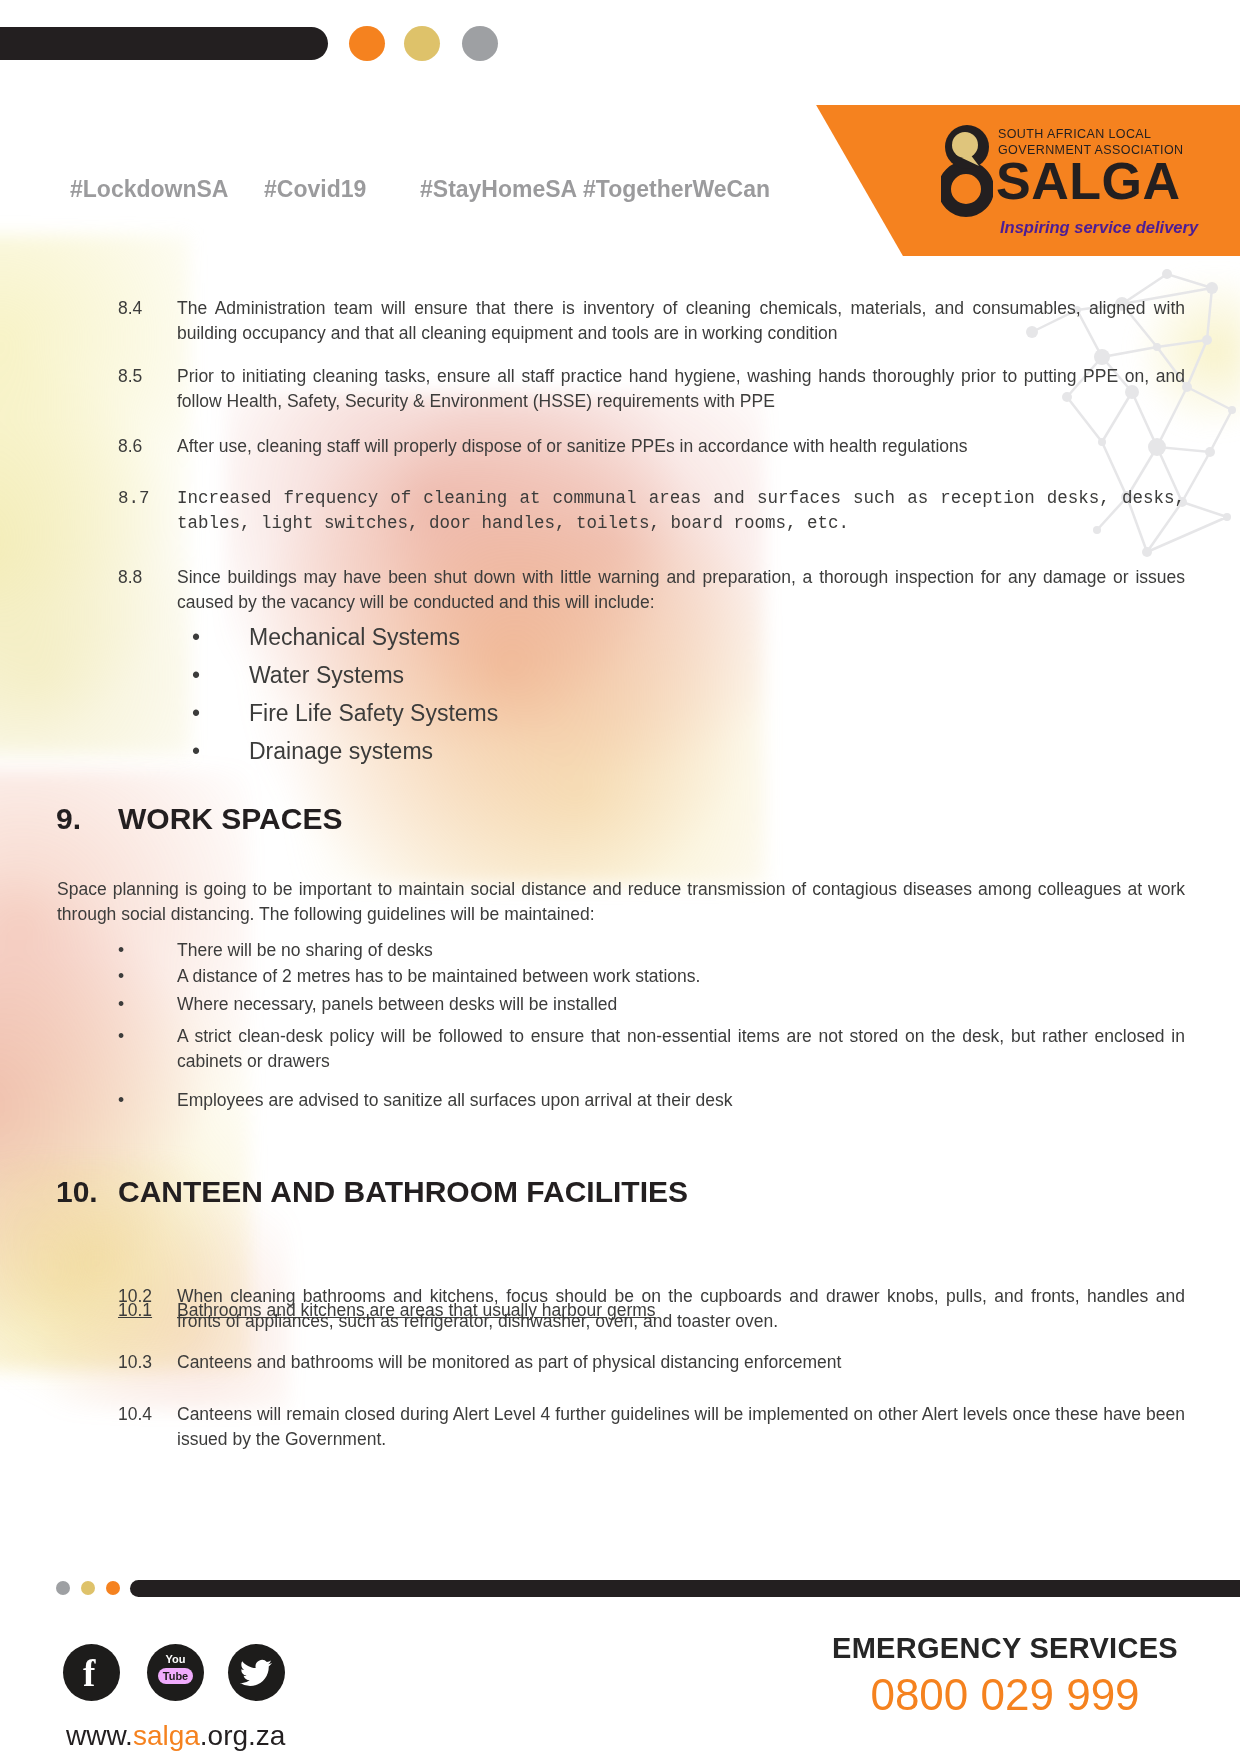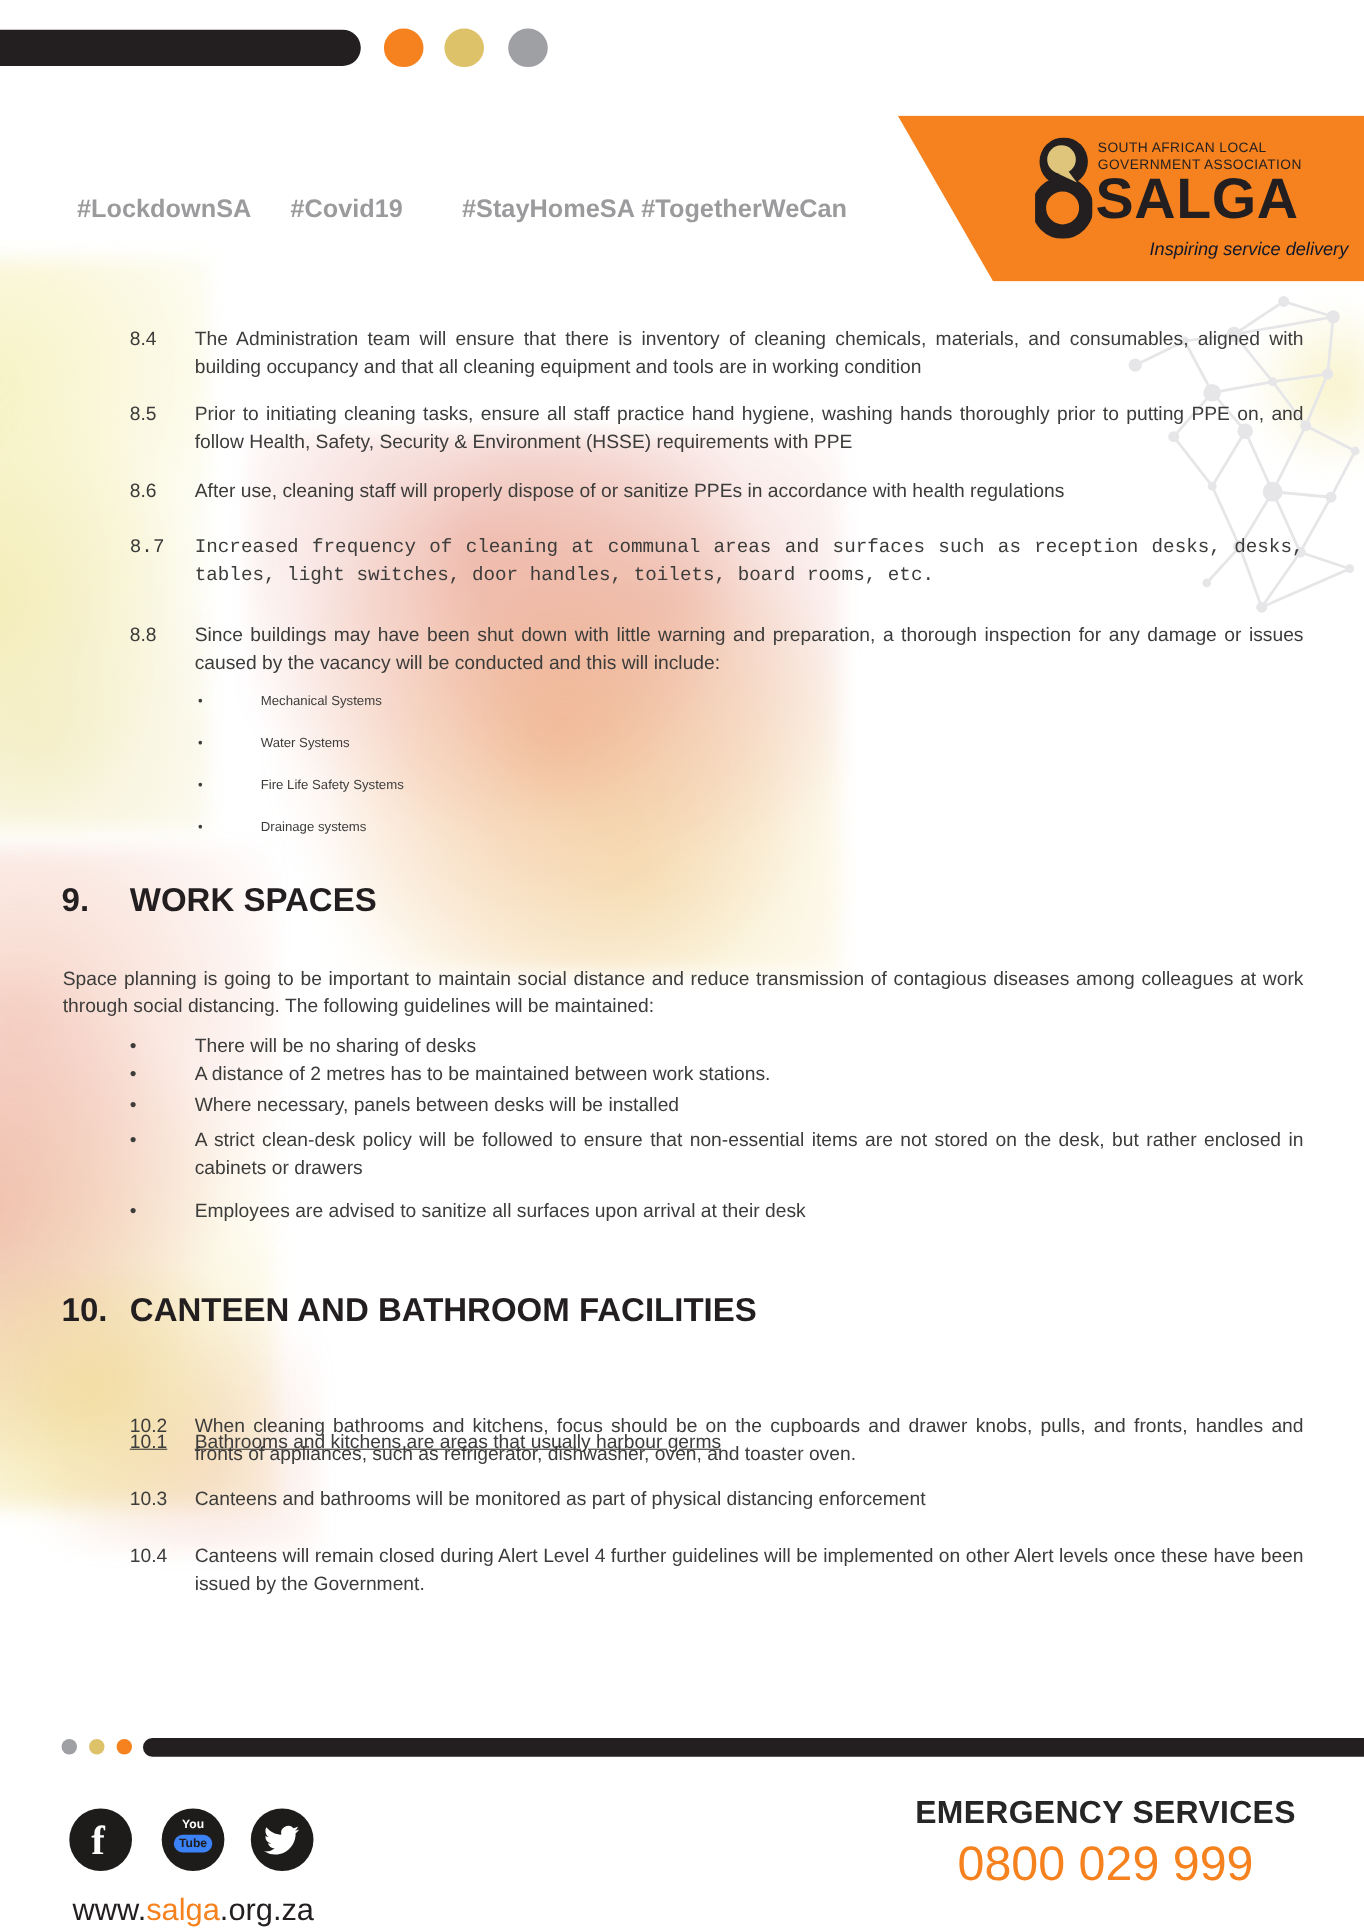--- a/index.html
+++ b/index.html
@@ -33,40 +33,40 @@
   .top-pill{left:0;top:27px;width:328px;height:33px;background:#231F20;border-radius:0 17px 17px 0;}
   .dot{border-radius:50%;width:36px;height:35px;top:26px;}
   .dot-small{border-radius:50%;width:14px;height:14px;top:1581px;}
   .hashtag{top:176px;font-size:23px;font-weight:bold;color:#9B9B9D;white-space:nowrap;}
 
   .logo-band{left:790px;top:105px;width:450px;height:151px;background:#F5821F;
     clip-path:polygon(5.8% 0,100% 0,100% 100%,25.1% 100%);}
   .logo8{left:151px;top:20px;}
   .logo-caps{left:208px;font-size:12.5px;letter-spacing:.4px;color:#231F20;white-space:nowrap;}
   .logo-name{left:206px;top:50px;font-size:52px;font-weight:800;letter-spacing:.5px;color:#231F20;line-height:1;}
-  .logo-tag{left:210px;top:113px;font-size:16.5px;font-weight:normal;font-style:italic;color:#0f172a;white-space:nowrap;margin-left:45px;}
+  .logo-tag{left:210px;top:113px;font-size:16.5px;font-weight:bold;font-style:italic;color:#4c1d95;white-space:nowrap;}
 
   
   .row{position:absolute;left:118px;width:1067px;display:flex;align-items:flex-start;
        font-size:17.5px;line-height:25px;}
   .rnum{flex:0 0 59px;}
   .rtext{flex:1;text-align:justify;}
-  .srow{position:absolute;left:180px;display:flex;font-size:12px;line-height:25px;}
+  .srow{position:absolute;left:192px;display:flex;font-size:23px;line-height:25px;}
   .sdot{flex:0 0 57px;}
   .bullet-marker::before{content:"\2022";}
   .heading{position:absolute;left:56px;font-size:30px;line-height:32px;font-weight:bold;color:#231F20;white-space:nowrap;}
   .hnum{display:inline-block;min-width:62px;}
   .intro{position:absolute;left:57px;width:1128px;font-size:17.5px;line-height:25px;text-align:justify;}
 
   
   .foot-bar{left:130px;top:1580px;width:1110px;height:17px;background:#231F20;border-radius:9px 0 0 9px;}
   .social{top:1644px;width:57px;height:57px;border-radius:50%;background:#1D1C1B;color:#fff;}
   .fb-f{position:absolute;left:20px;top:8px;font-size:37px;font-weight:bold;font-family:"Liberation Serif",serif;}
   .yt-you{position:absolute;left:0;top:9px;width:57px;text-align:center;font-size:11px;font-weight:bold;}
-  .yt-tube{position:absolute;left:11px;top:24px;width:35px;height:16px;background:#3b82f6;border-radius:8px;
+  .yt-tube{position:absolute;left:11px;top:24px;width:35px;height:16px;background:#f0abfc;border-radius:8px;
            color:#1D1C1B;font-size:11px;font-weight:bold;text-align:center;line-height:16px;}
   .tw-svg{position:absolute;left:12px;top:13px;}
   .website{top:1720px;left:66px;font-size:28px;color:#231F20;white-space:nowrap;}
   .website .hl{color:#F5821F;}
   .fcol{position:absolute;top:1633px;width:440px;text-align:center;}
   .fcol .flabel{font-size:29px;line-height:31px;font-weight:bold;color:#262626;letter-spacing:.3px;}
   .fcol .fnumber{margin-top:8px;font-size:44px;line-height:46px;color:#F5821F;}
 </style>
 </head>
 <body>

